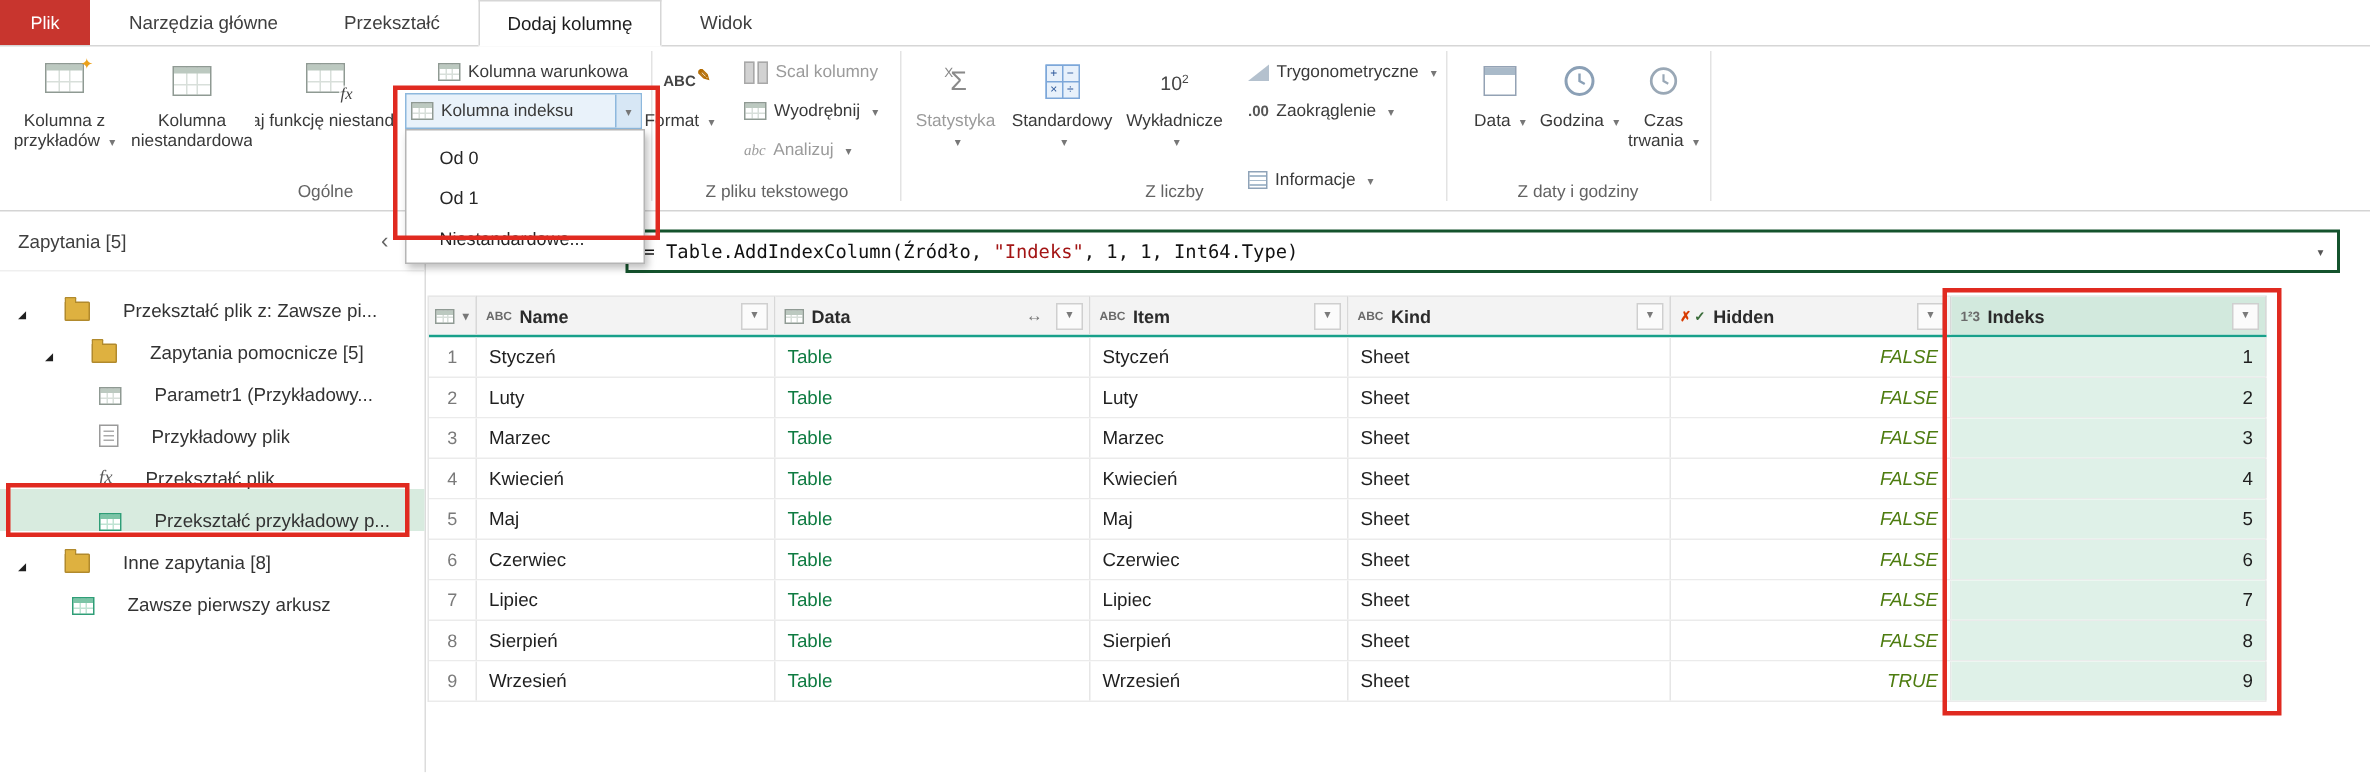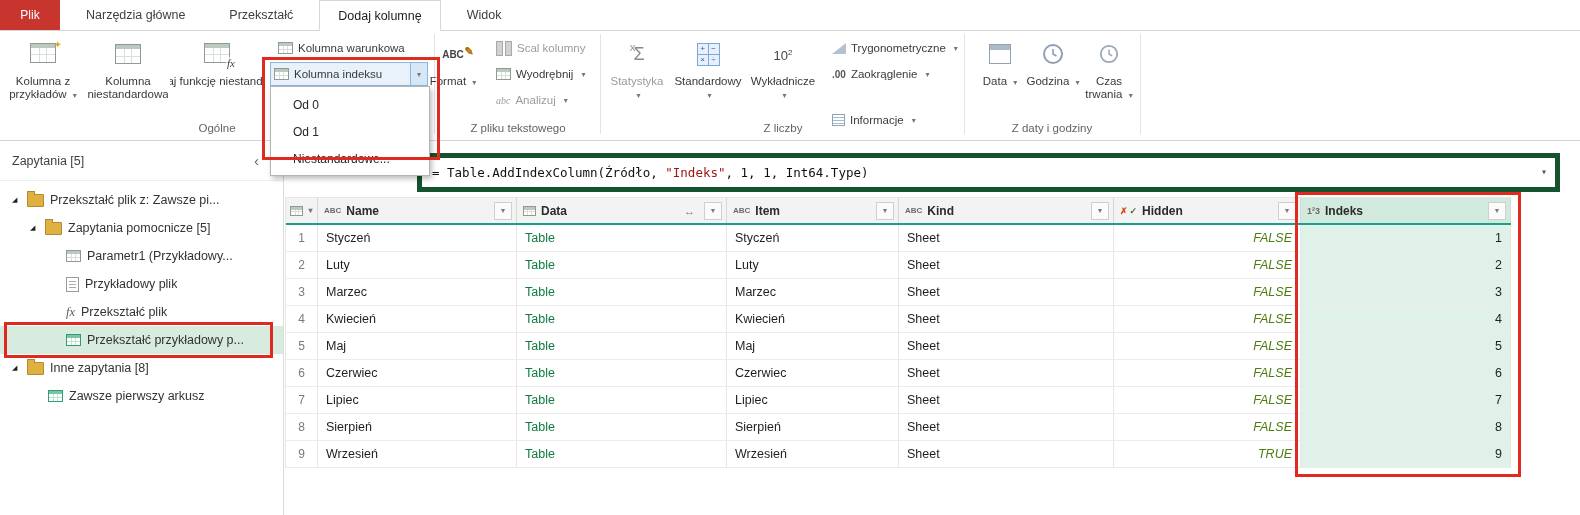--- a/index.html
+++ b/index.html
@@ -70,33 +70,33 @@
                box-shadow:0 3px 0 #ababab,0 6px 0 #ababab;}
 
   
   .ddp{position:absolute;left:270px;top:86px;width:160px;height:90px;background:#fff;border:1px solid #b5b5b5;
        box-shadow:2px 3px 5px rgba(0,0,0,.25);z-index:50;padding-top:4px;box-sizing:border-box;}
   .ddi{height:27px;display:flex;align-items:center;padding-left:22px;font-size:12px;color:#262626;}
 
   
   .fbar{position:absolute;left:285px;top:150px;right:20px;height:36px;}
   .fico{position:absolute;top:8px;font-size:13px;color:#a6a6a6;}
-  .fin{position:absolute;left:132px;top:3px;right:0;height:39px;border:5px solid #14532d;background:#fff;
+  .fin{position:absolute;left:132px;top:3px;right:0;height:29px;border:2px solid #14532d;background:#fff;
        display:flex;align-items:center;box-sizing:border-box;padding-left:10px;
        font-family:"DejaVu Sans Mono","Liberation Mono",monospace;font-size:12.5px;color:#111;white-space:pre;}
   .fstr{color:#a31515;}
   .fchev{position:absolute;right:8px;top:8px;color:#555;font-size:10px;}
 
   
   .vdiv{position:absolute;left:283px;top:140px;bottom:0;width:1px;background:#dcdcdc;}
   .sb-title{position:absolute;left:12px;top:154px;font-size:12.5px;color:#3f3f3f;}
   .sb-collapse{position:absolute;left:254px;top:152px;font-size:15px;color:#666;}
   .sb-line{position:absolute;left:0;top:180px;width:283px;height:1px;background:#efefef;}
   .tree{position:absolute;left:0;top:186px;width:283px;}
-  .titem{height:28px;display:flex;align-items:center;gap:6px;font-size:12.5px;color:#333;position:relative;
+  .titem{height:28px;display:flex;align-items:flex-end;gap:22px;font-size:12.5px;color:#333;position:relative;
          white-space:nowrap;overflow:visible;box-sizing:border-box;}
   .titem.selected{background:#d8ebdf;}
   .titem.annotated::after{content:"";position:absolute;left:4px;right:10px;top:-4px;bottom:-4px;
          border:3px solid #e02a20;pointer-events:none;z-index:90;}
   .exp{font-size:7px;color:#1f1f1f;width:9px;flex:none;}
   .tlabel{overflow:hidden;text-overflow:clip;}
 
   
   .datagrid{position:absolute;left:285px;top:197px;width:1225px;border-left:1px solid #e6e6e6;z-index:1;}
   .hdr{display:flex;height:26px;border-bottom:2px solid #18a08a;}
@@ -153,21 +153,21 @@
         </span>
       <span class="lbl">Kolumna niestandardowa</span>
     </div>
     <div class="bigbtn" style="left:170px;width:94px;">
       <span class="ic">
           <span class="icwrap"><span class="tblico t26"></span>
         <span class="fxov">fx</span></span>
         </span>
       <span class="lbl" style="white-space:nowrap;">Wywołaj funkcję niestandardową</span>
     </div>
-    <div class="smallbtn" style="left:274px;top:6px;width:158px;">
+    <div class="smallbtn" style="left:288px;top:6px;width:158px;">
       <span class="tblico t14"></span>
       <span>Kolumna warunkowa</span>
     </div>
     <div class="smallbtn hl" style="left:270px;top:32px;width:158px;">
       <span class="tblico t14"></span>
       <span>Kolumna indeksu</span>
       <span class="ddbox">
         <span class="dda" style="margin:0;">▾</span>
       </span>
     </div>

